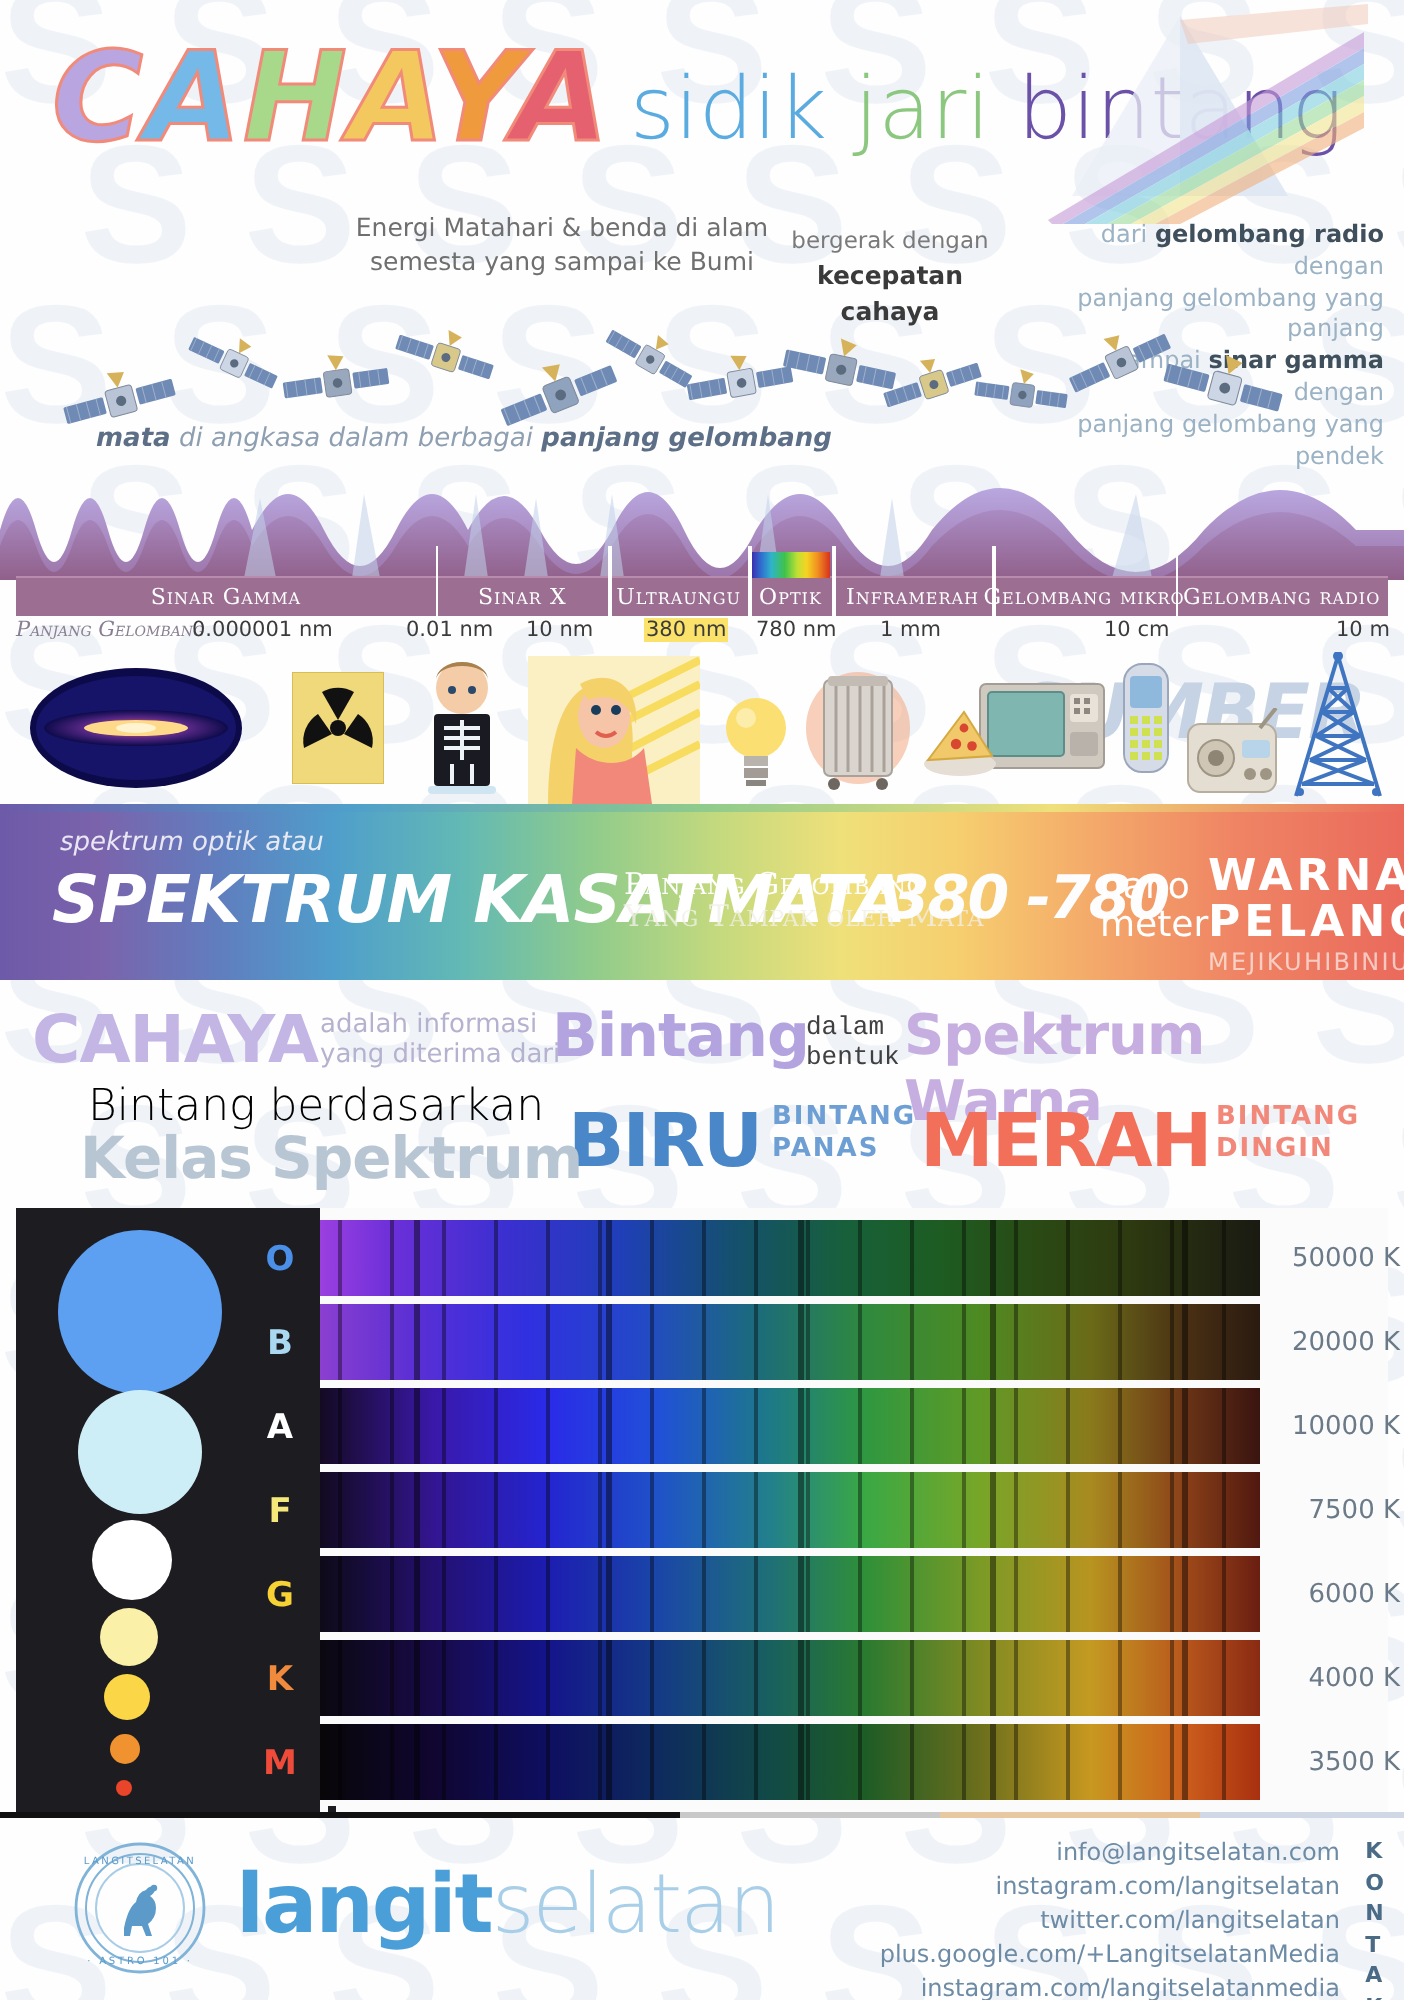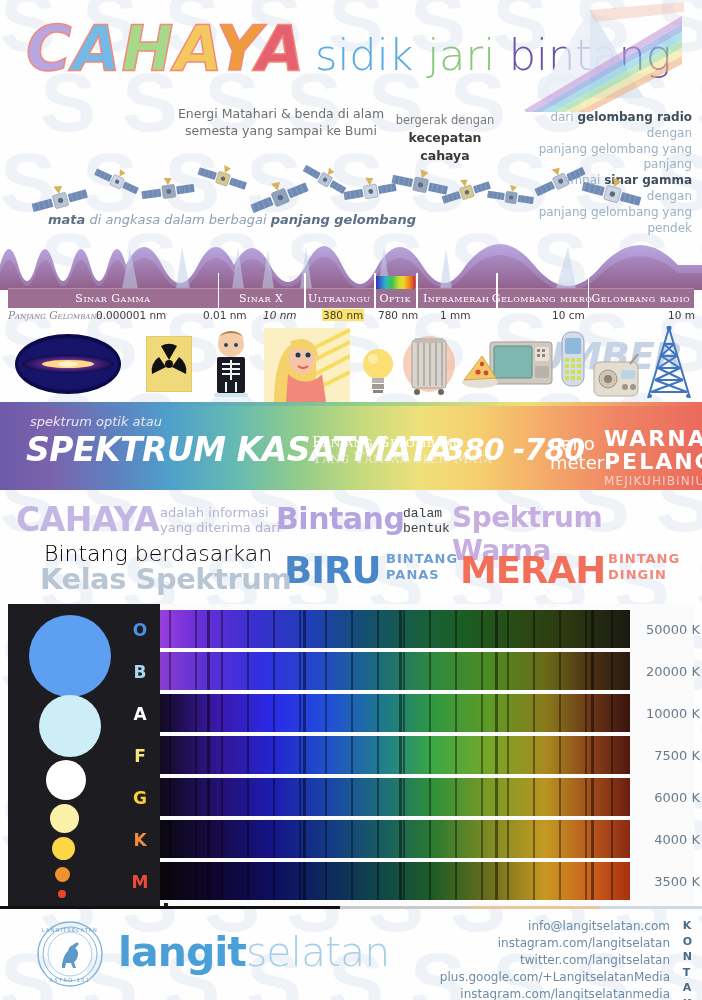--- a/index.html
+++ b/index.html
@@ -591,21 +591,21 @@
       <div class="emdiv" style="left: 488.432px;"></div>
       <div class="emseg" style="left: 579.67px; width: 106.33px;">Gelombang radio</div>
       <div class="emdiv" style="left: 579.67px;"></div>
       <div class="optic-chip" style="left: 367.696px; width: 39.102px;"></div>
     </div>
 
   <div class="wlrow" id="wlrow">
     <div class="lbl" style="left:8px;top:1px;">Panjang Gelombang</div>
   <div class="wl" style="left: 96px; top: 1px;">0.000001 nm</div>
       <div class="wl" style="left: 203px; top: 1px;">0.01 nm</div>
-      <div class="wl" style="left: 263px; top: 1px; font-style: italic;">10 nm</div>
+      <div class="wl" style="left: 263px; top: 1px;">10 nm</div>
       <div class="wl hl" style="left: 322px; top: 1px;">380 nm</div>
       <div class="wl" style="left: 378px; top: 1px;">780 nm</div>
       <div class="wl" style="left: 440px; top: 1px;">1 mm</div>
       <div class="wl" style="left: 552px; top: 1px;">10 cm</div>
       <div class="wl" style="left: 668px; top: 1px;">10 m</div>
     </div>
 
   <div class="sumber">SUMBER</div>
   <div class="srcrow">
 

